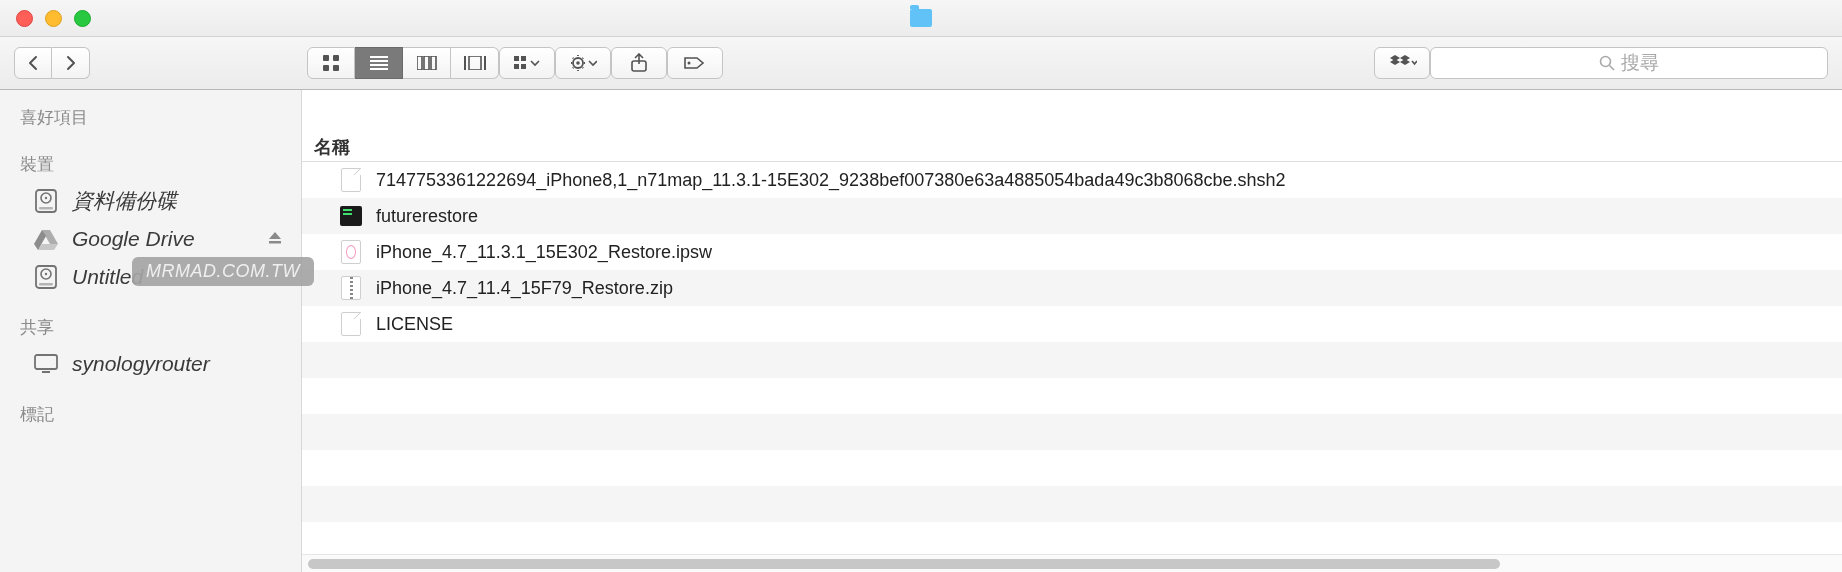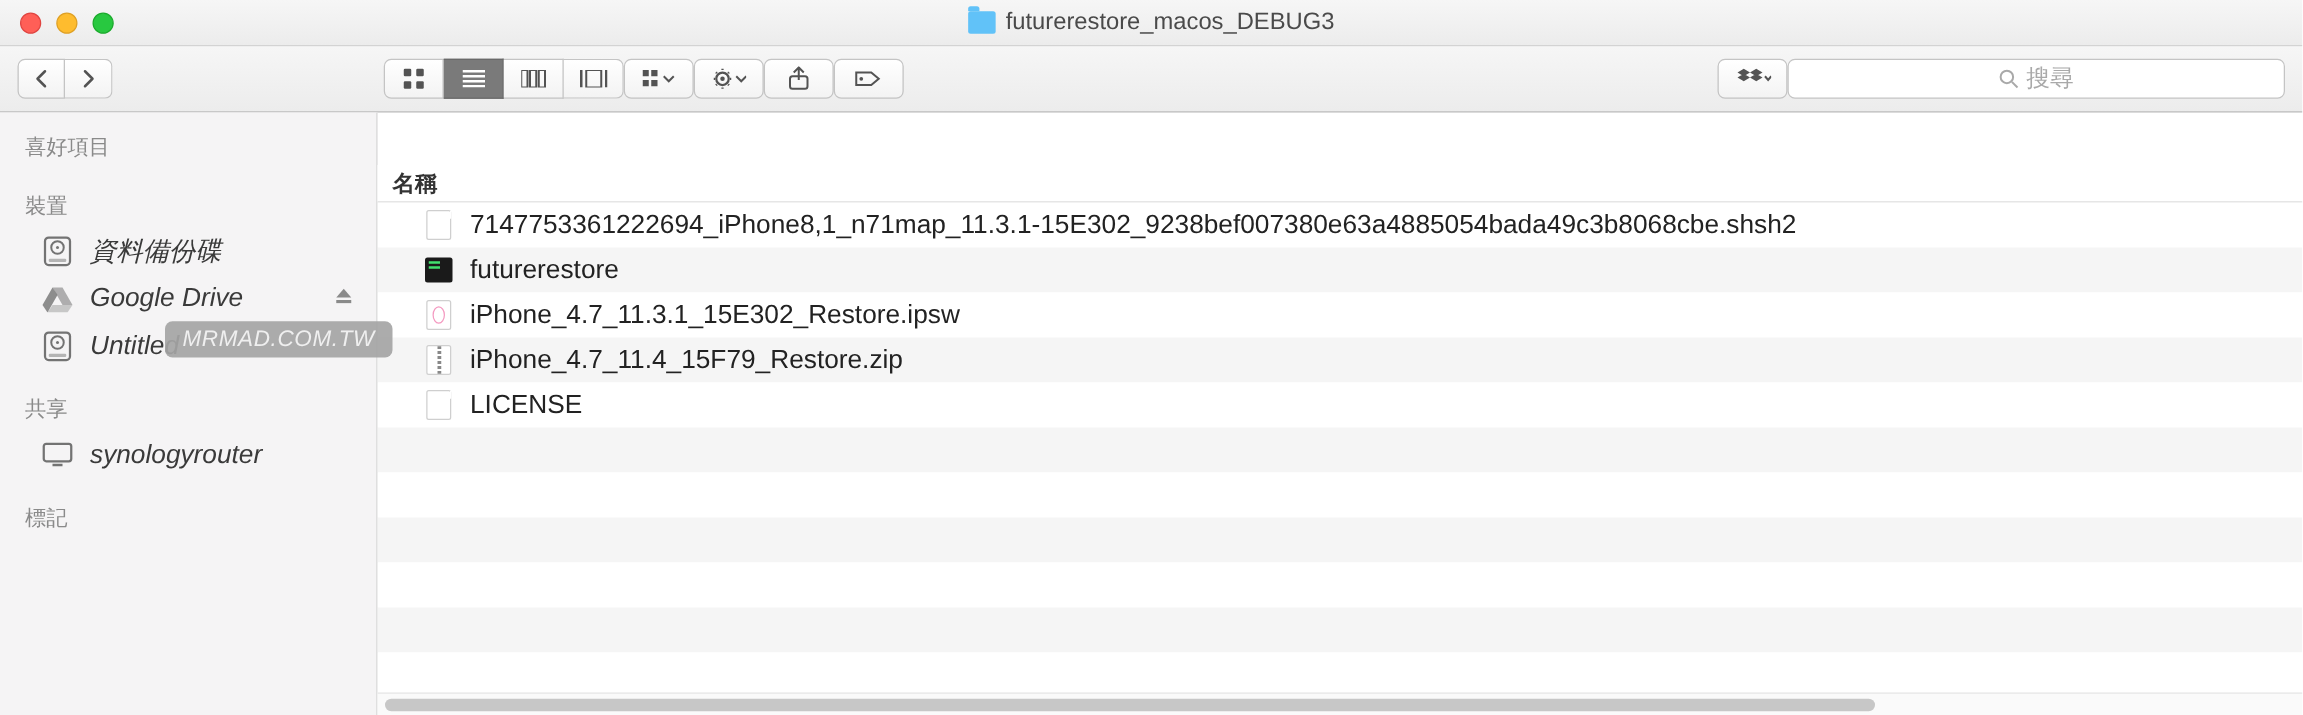--- a/index.html
+++ b/index.html
@@ -36,21 +36,21 @@
 .sidebar { width: 302px; background: #f5f4f5; border-right: 1px solid #d8d8d8; padding-top: 10px; overflow: hidden; }
 .sb-head { font-size: 17px; color: #8a8a8a; padding: 6px 20px; font-weight: 500; }
 .sb-item { display: flex; align-items: center; gap: 12px; padding: 5px 20px 5px 32px; font-size: 21px; color: #3a3a3a; position: relative; font-style: italic; }
 .sb-item .eject { position: absolute; right: 18px; color: #8a8a8a; }
 .sb-ic { width: 28px; height: 28px; display: flex; align-items: center; justify-content: center; color: #737373; }
 
 
 .content { flex: 1; display: flex; flex-direction: column; position: relative; }
 .col-head { height: 30px; border-bottom: 1px solid #dedede; display: flex; align-items: center; padding-left: 12px; font-size: 18px; font-weight: 600; color: #333; background: #fff; margin-top: 42px; }
 .rows { flex: 1; overflow: hidden; }
-.row { height: 36px; display: flex; align-items: center; padding-left: 38px; font-size: 21px; color: #222; gap: 14px; }
+.row { height: 36px; display: flex; align-items: center; padding-left: 38px; font-size: 18px; color: #222; gap: 14px; }
 .row:nth-child(odd) { background: #fff; }
 .row:nth-child(even) { background: #f5f5f5; }
 .file-ic { width: 22px; height: 26px; display: flex; align-items: center; justify-content: center; }
 .doc-ic { width: 20px; height: 24px; background: #fff; border: 1px solid #cfcfcf; border-radius: 2px; position: relative; }
 .doc-ic::after { content:""; position:absolute; right:-1px; top:-1px; width:7px; height:7px; background: linear-gradient(135deg, transparent 49%, #cfcfcf 50%, #fff 52%); }
 .exec-ic { width: 22px; height: 20px; background: #1a1a1a; border-radius: 2px; position: relative; }
 .exec-ic::after { content:""; position:absolute; left:3px; top:3px; width:9px; height:2px; background:#41e06e; box-shadow: 0 4px 0 #41e06e; }
 .ipsw-ic { width: 20px; height: 24px; background:#fff; border:1px solid #cfcfcf; border-radius:2px; position:relative; }
 .ipsw-ic::before { content:""; position:absolute; inset:4px; border-radius:50%; border:1px solid #f49ac1; }
 .zip-ic { width: 20px; height: 24px; background:#fff; border:1px solid #cfcfcf; border-radius:2px; position:relative; }
@@ -65,21 +65,20 @@
 <body>
 
 <div class="titlebar">
   <div class="traffic">
     <div class="tl red"></div>
     <div class="tl yel"></div>
     <div class="tl grn"></div>
   </div>
   <div class="title-center">
     <span class="folder-ic"></span>
-    <span>futurerestore_macos_DEBUG3</span>
   </div>
 </div>
 
 <div class="toolbar">
   <div class="seg nav">
     <div class="btn">
       <svg width="12" height="16" viewBox="0 0 12 16">
           <path d="M9 2 L3 8 L9 14" stroke="currentColor" stroke-width="2" fill="none" stroke-linecap="round" stroke-linejoin="round"></path>
         </svg>
     </div>

